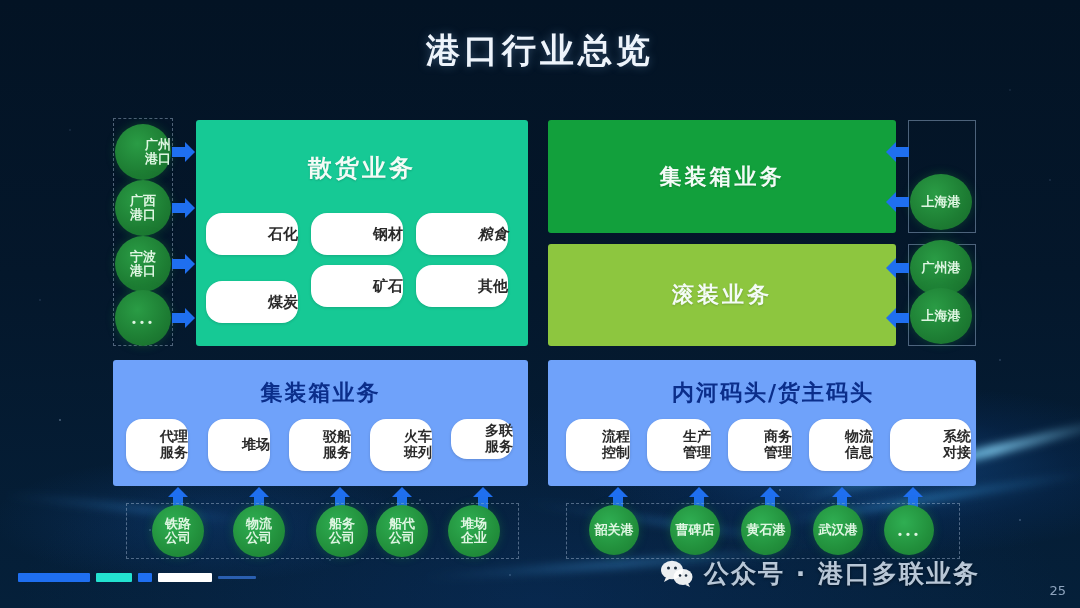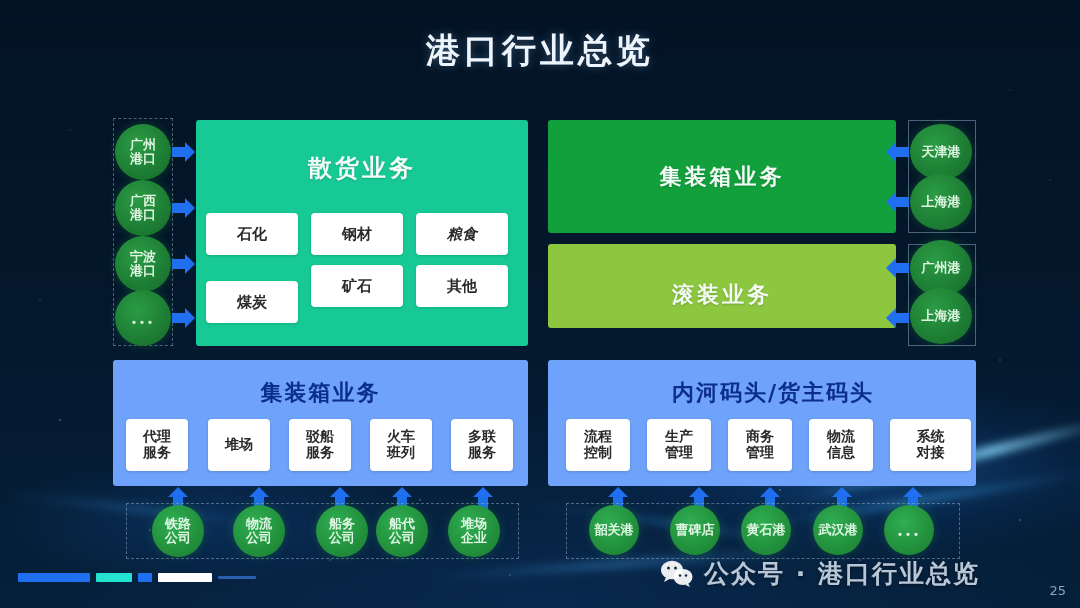--- a/index.html
+++ b/index.html
@@ -106,25 +106,25 @@
     font-family: "DejaVu Serif", "Liberation Serif", serif;
     font-weight: 700;
     text-align: center;
     text-shadow: 0 1px 2px rgba(0,0,0,.18);
   }
   .panel-title.blue { color: #0b2e8a; text-shadow: none; }
 
   .tag {
     position: absolute;
     background: #ffffff;
-    border-radius: 4px;
+    border-radius: 16px;
     color: #2a2a2a;
     font-family: "DejaVu Serif", "Liberation Serif", serif;
     font-size: 15px; font-weight: 700;
-    display: flex; align-items: center; justify-content: center;
+    display: flex; align-items: center; justify-content: flex-end;
     text-align: center; line-height: 1.12;
     box-shadow: 0 1px 3px rgba(0,0,0,.15);
   }
 
   .circle {
     position: absolute;
     border-radius: 50%;
     background: radial-gradient(circle at 40% 35%, #2a9c45 0%, #1d7d33 60%, #176a2b 100%);
     color: #dff6e2;
     font-family: "DejaVu Serif", "Liberation Serif", serif;
@@ -202,21 +202,21 @@
   <div class="streak s1"></div>
   <div class="streak s2"></div>
   <div class="streak s3"></div>
   <div class="streak s4"></div>
   <div class="streak s5"></div>
 
   <div id="title">港口行业总览</div>
 
   <div class="dashbox" style="left:113px; top:118px; width:60px; height:228px;"></div>
 
-  <div class="circle" style="left:115px; top:124px; width:56px; height:56px; font-size:13px;">
+  <div class="circle" style="left:115px; top:124px; width:56px; height:56px; font-size:13px;justify-content:flex-end;">
     <span style="white-space:pre-line;">广州
 港口</span>
   </div>
   <div class="circle" style="left:115px; top:180px; width:56px; height:56px; font-size:13px;">
     <span style="white-space:pre-line;">广西
 港口</span>
   </div>
   <div class="circle" style="left:115px; top:236px; width:56px; height:56px; font-size:13px;">
     <span style="white-space:pre-line;">宁波
 港口</span>
@@ -251,30 +251,27 @@
     </div>
   <div class="tag" style="left:416px; top:265px; width:92px; height:42px;">
     <span>其他</span>
     </div>
 
   <div class="panel" style="left:548px; top:120px; width:348px; height:113px; background:#12a03c;">
     <div class="panel-title" style="margin-top:42px; font-size:22px; letter-spacing:3px;">集装箱业务</div>
   </div>
 
   <div class="solidbox" style="left:908px; top:120px; width:68px; height:113px;"></div>
-  <div class="circle" style="left:910px; top:124px; width:62px; height:56px; font-size:13px;">
-    <span>天津港</span>
-  </div>
   <div class="circle" style="left:910px; top:174px; width:62px; height:56px; font-size:13px;">
     <span>上海港</span>
   </div>
   <div class="arrow-l" style="left:895px; top:147px; width:14px;"></div>
   <div class="arrow-l" style="left:895px; top:197px; width:14px;"></div>
 
-  <div class="panel" style="left:548px; top:244px; width:348px; height:84px; background:#8dc63f;">
+  <div class="panel" style="left:548px; top:244px; width:348px; height:102px; background:#8dc63f;">
     <div class="panel-title" style="margin-top:36px; font-size:22px; letter-spacing:3px;">滚装业务</div>
   </div>
 
   <div class="solidbox" style="left:908px; top:244px; width:68px; height:102px;"></div>
   <div class="circle" style="left:910px; top:240px; width:62px; height:56px; font-size:13px;">
     <span>广州港</span>
   </div>
   <div class="circle" style="left:910px; top:288px; width:62px; height:56px; font-size:13px;">
     <span>上海港</span>
   </div>
@@ -293,21 +290,21 @@
     <span style="white-space:pre-line;">堆场</span>
     </div>
   <div class="tag" style="left:289px; top:419px; width:62px; height:52px; font-size:14px;">
     <span style="white-space:pre-line;">驳船
 服务</span>
     </div>
   <div class="tag" style="left:370px; top:419px; width:62px; height:52px; font-size:14px;">
     <span style="white-space:pre-line;">火车
 班列</span>
     </div>
-  <div class="tag" style="left:451px; top:419px; width:62px; height:52px; font-size:14px;">
+  <div class="tag" style="left:451px; top:419px; width:62px; height:40px; font-size:14px;">
     <span style="white-space:pre-line;">多联
 服务</span>
     </div>
 
   <div class="arrow-u" style="left:173px; top:496px; height:16px;"></div>
   <div class="arrow-u" style="left:254px; top:496px; height:16px;"></div>
   <div class="arrow-u" style="left:335px; top:496px; height:16px;"></div>
   <div class="arrow-u" style="left:397px; top:496px; height:16px;"></div>
   <div class="arrow-u" style="left:478px; top:496px; height:16px;"></div>
 
@@ -395,17 +392,17 @@
         <ellipse cx="12" cy="11" rx="11" ry="9.2" fill="#ffffff" opacity="0.92"></ellipse>
         <path d="M6 18 L4 23 L9.5 20 Z" fill="#ffffff" opacity="0.92"></path>
         <circle cx="8.5" cy="9" r="1.5" fill="#1d2d3d"></circle>
         <circle cx="15.5" cy="9" r="1.5" fill="#1d2d3d"></circle>
         <ellipse cx="23" cy="18" rx="9.5" ry="8" fill="#ffffff" opacity="0.92"></ellipse>
         <path d="M28 24 L30 28 L25.5 26 Z" fill="#ffffff" opacity="0.92"></path>
         <circle cx="20" cy="16.5" r="1.3" fill="#1d2d3d"></circle>
         <circle cx="26" cy="16.5" r="1.3" fill="#1d2d3d"></circle>
       </svg>
     </span>
-    <span>公众号 · 港口行业总览</span>
+    <span>公众号 · 港口多联业务</span>
   </div>
 
   <div id="pagenum">25</div>
 </div>
 
 </body></html>

